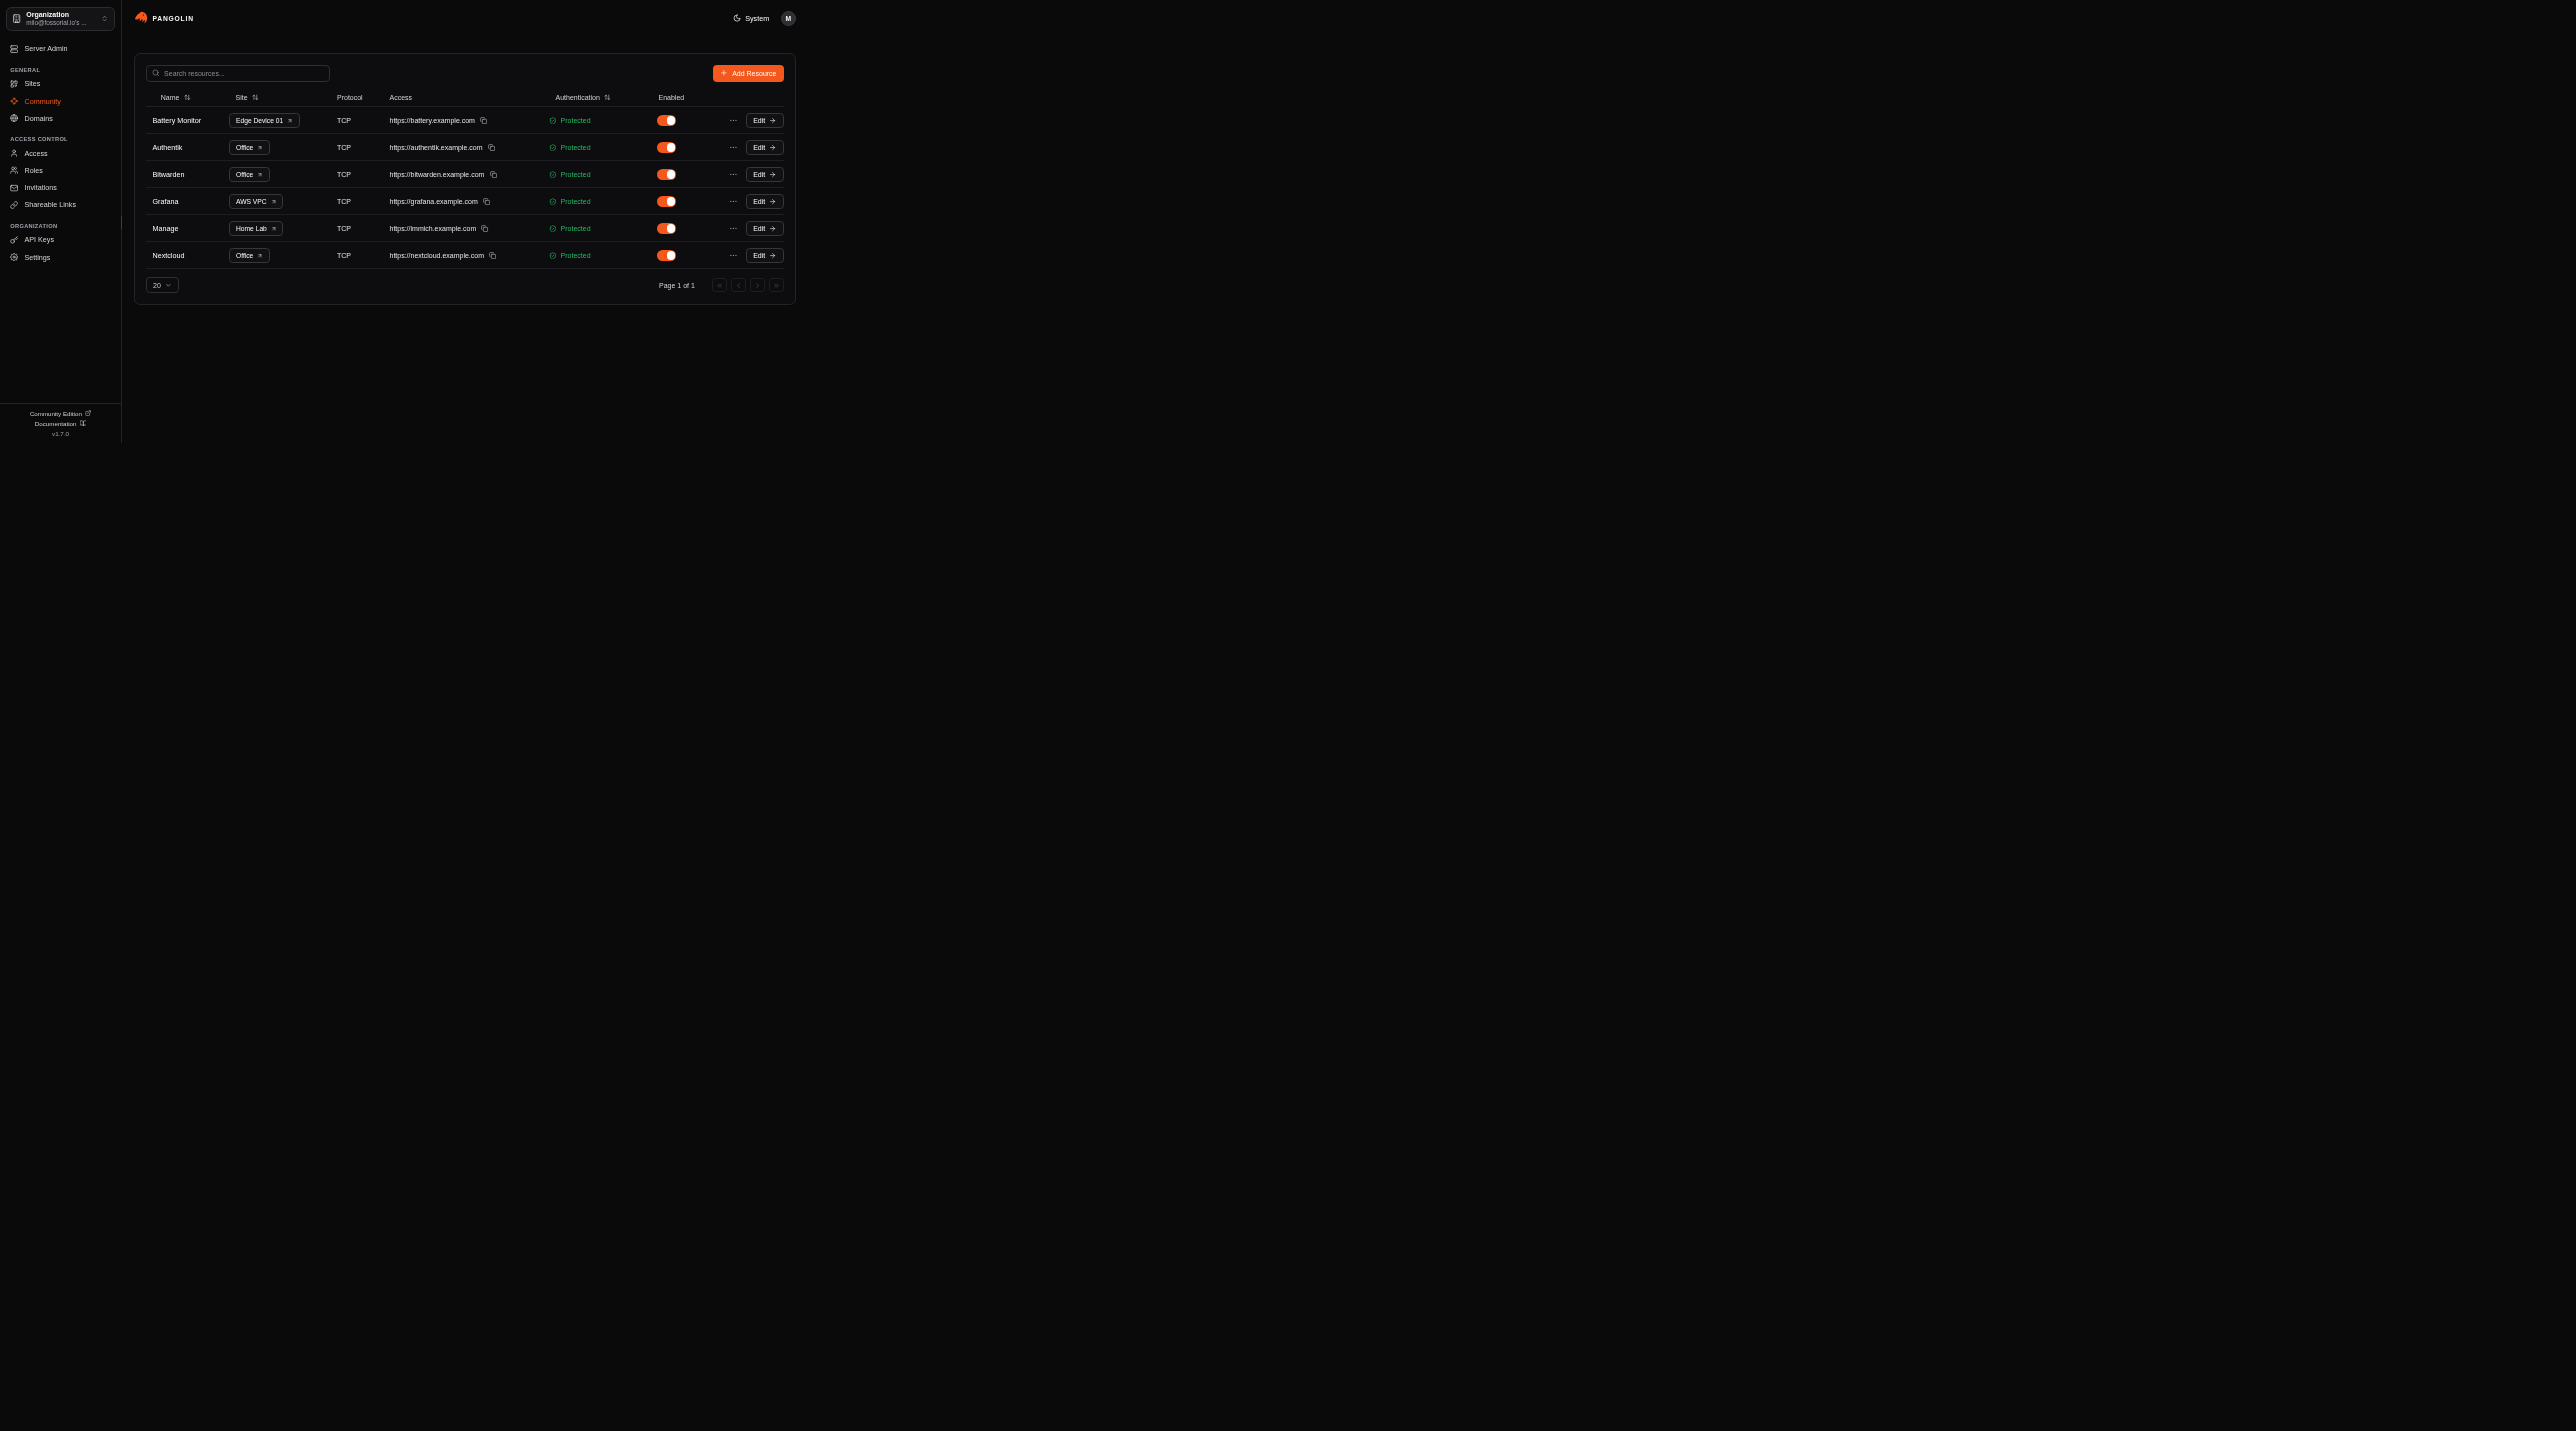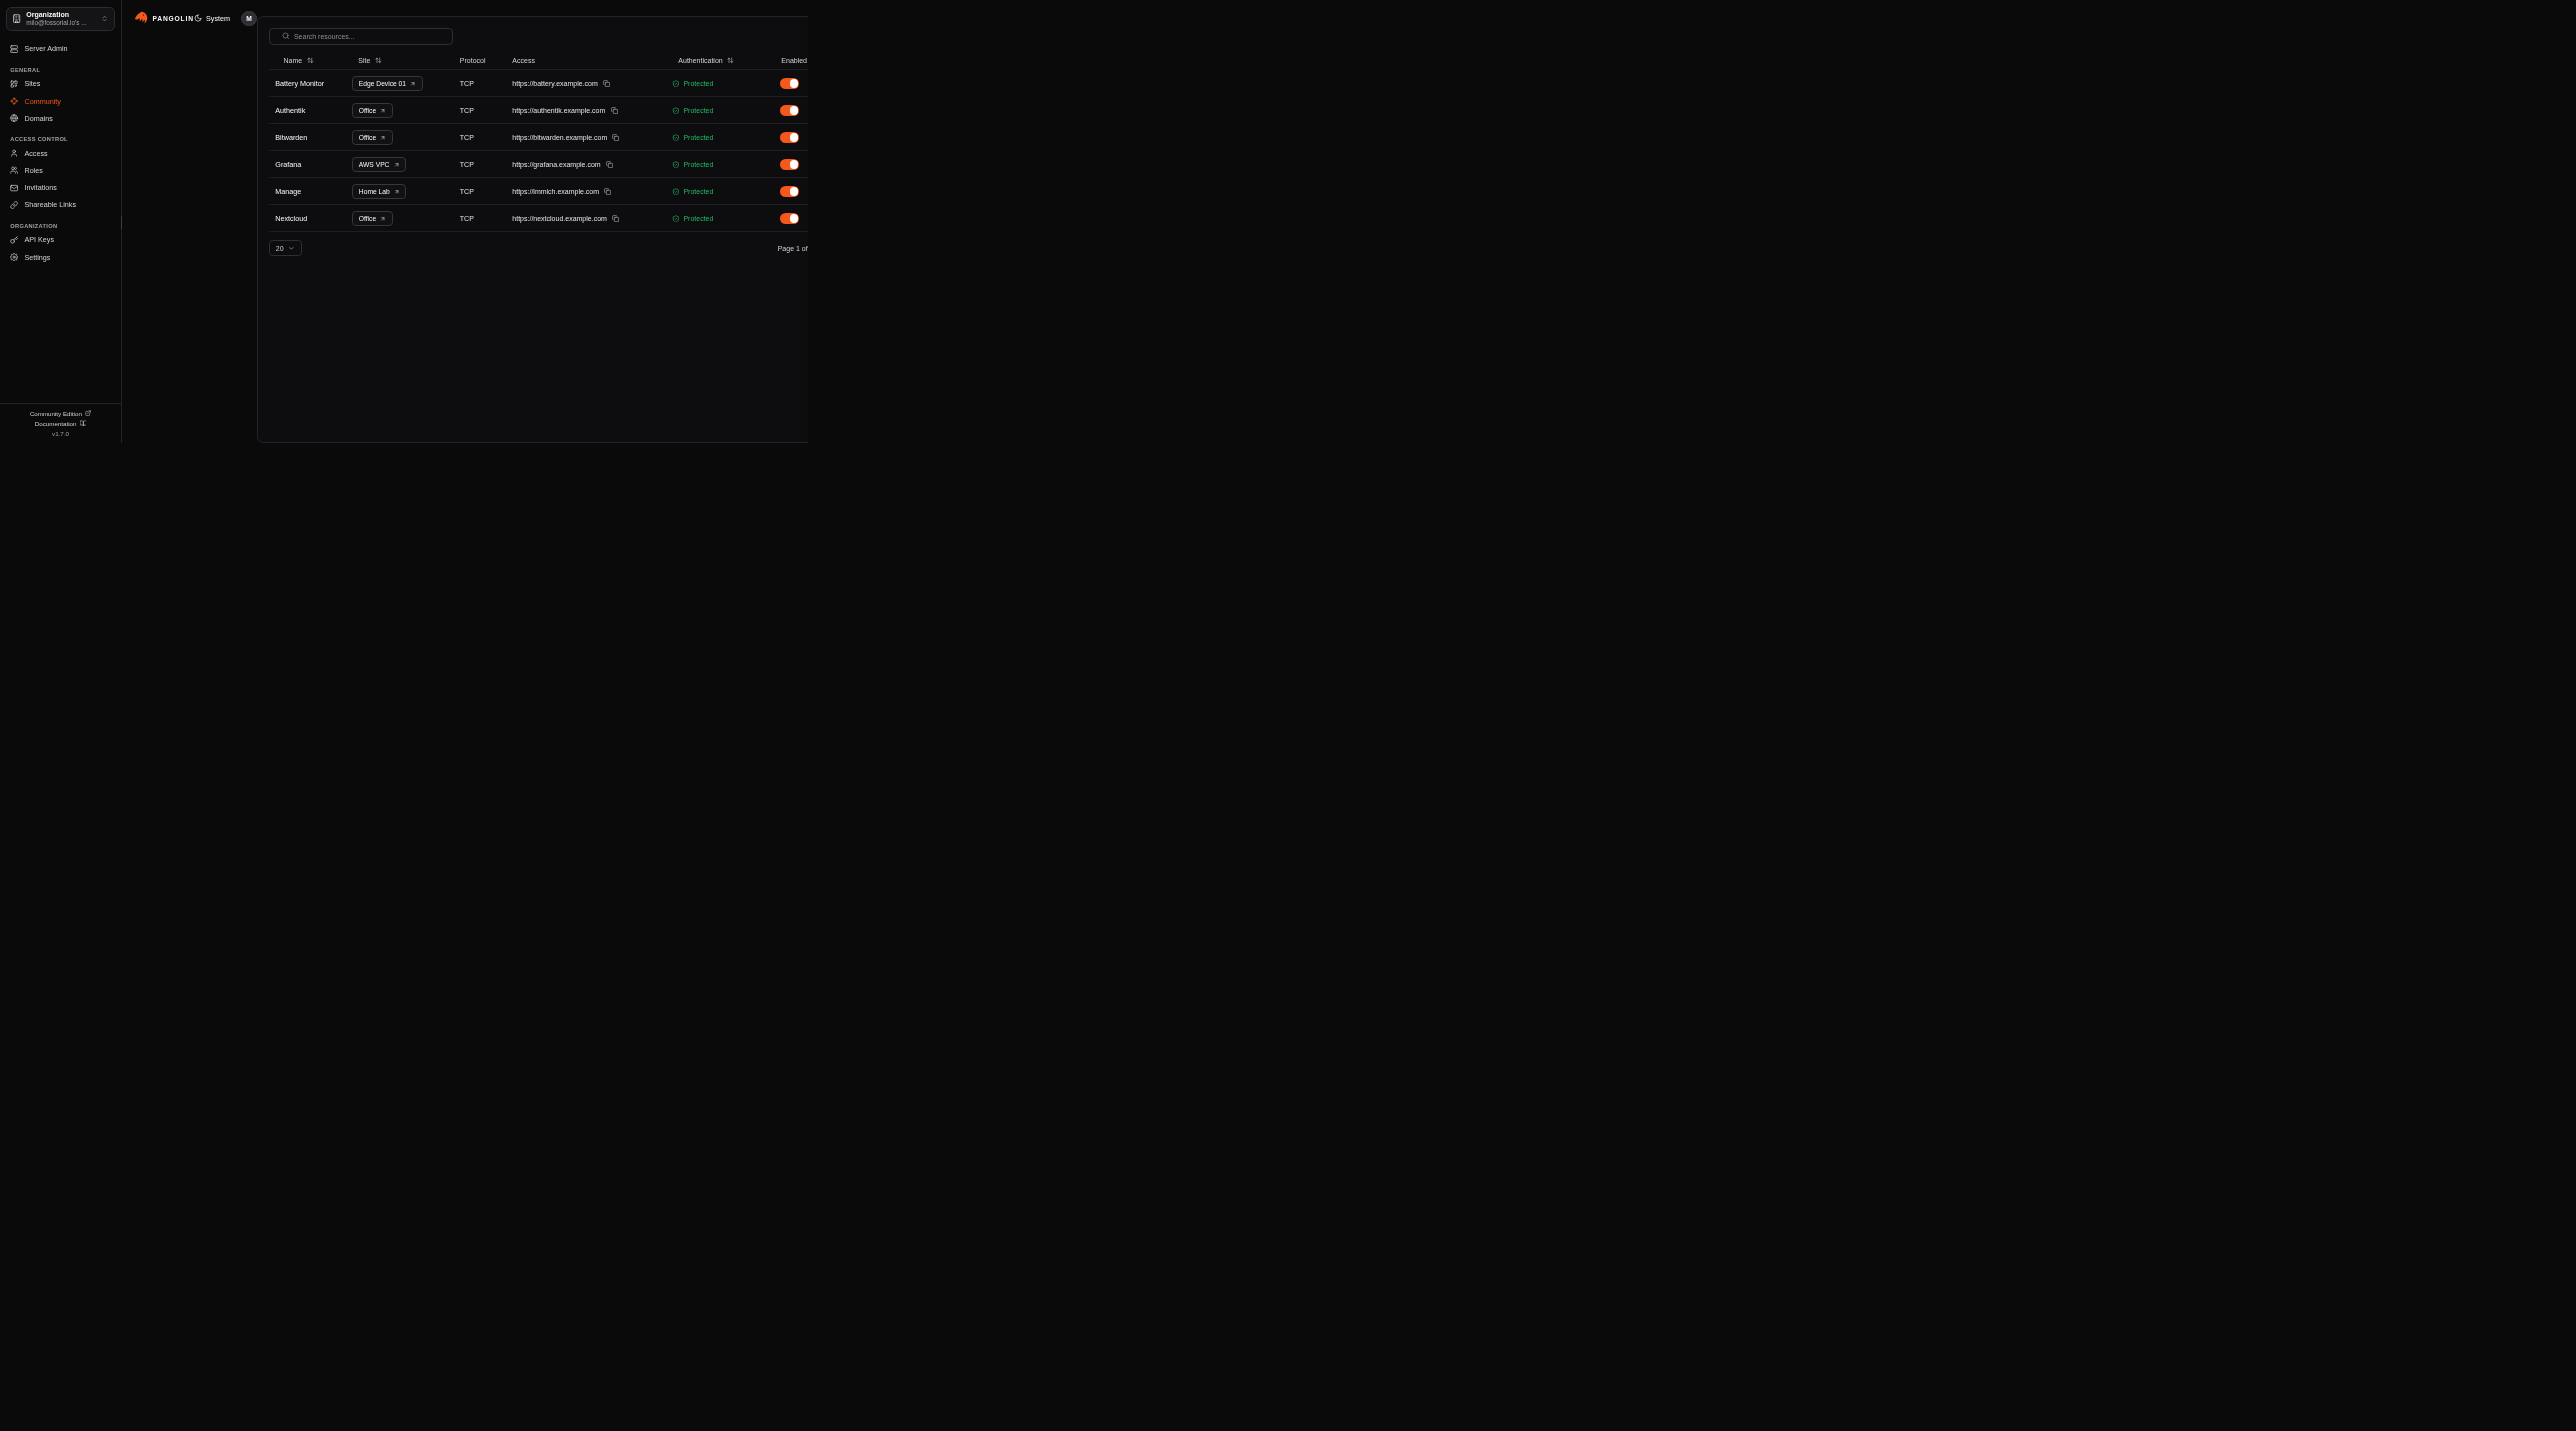--- a/index.html
+++ b/index.html
@@ -56,21 +56,21 @@
     padding:5.7px 0 6.2px 0;
     display:flex; flex-direction:column; align-items:center; gap:3.1px;
   }
   .footer-link {
     display:flex; align-items:center; gap:3.1px;
     font-size:6.2px; color:#cfcfd4; cursor:pointer;
   }
   .footer-version { font-size:6.2px; color:#a1a1aa; }
 
   
-  .main { flex:1; display:flex; flex-direction:row; padding:0 12px; overflow:hidden; }
+  .main { flex:1; display:flex; flex-direction:column; padding:0 12px; overflow:hidden; }
   .topbar { height:37px; display:flex; align-items:center; justify-content:space-between; }
   .brand { display:flex; align-items:center; gap:4.6px; }
   .brand-name { font-size:6.7px; font-weight:700; letter-spacing:0.8px; color:#fafafa; }
   .topbar-right { display:flex; align-items:center; gap:11.3px; }
   .theme-selector { display:flex; align-items:center; gap:4.1px; font-size:7.2px; color:#fafafa; cursor:pointer; }
   .avatar {
     width:15.5px; height:15.5px; border-radius:50%;
     background:#2e2e33; border:0.5px solid #3a3a40;
     display:flex; align-items:center; justify-content:center;
     font-size:6.7px; font-weight:600; color:#fafafa; cursor:pointer;
@@ -83,21 +83,21 @@
   .card {
     margin-top:15.5px;
     border:0.5px solid #232329; border-radius:6.2px;
     background:#0d0d0f;
     padding:11.3px;
   }
   .toolbar { display:flex; align-items:center; justify-content:space-between; margin-bottom:7.2px; }
   .search-box {
     width:184px; height:16.5px;
     border:0.5px solid #2e2e33; border-radius:4.1px;
-    display:flex; align-items:center; gap:4.1px; padding:0 12px;
+    display:flex; align-items:center; gap:4.1px; padding:0 5px;
     color:#8b8b93;
   }
   .search-box input {
     flex:1; background:transparent; border:none; outline:none;
     font-family:"Liberation Sans",sans-serif;
     font-size:7px; color:#fafafa;
   }
   .search-box input::placeholder { color:#8b8b93; }
   .add-btn {
     height:17px; padding:0 7.2px;

